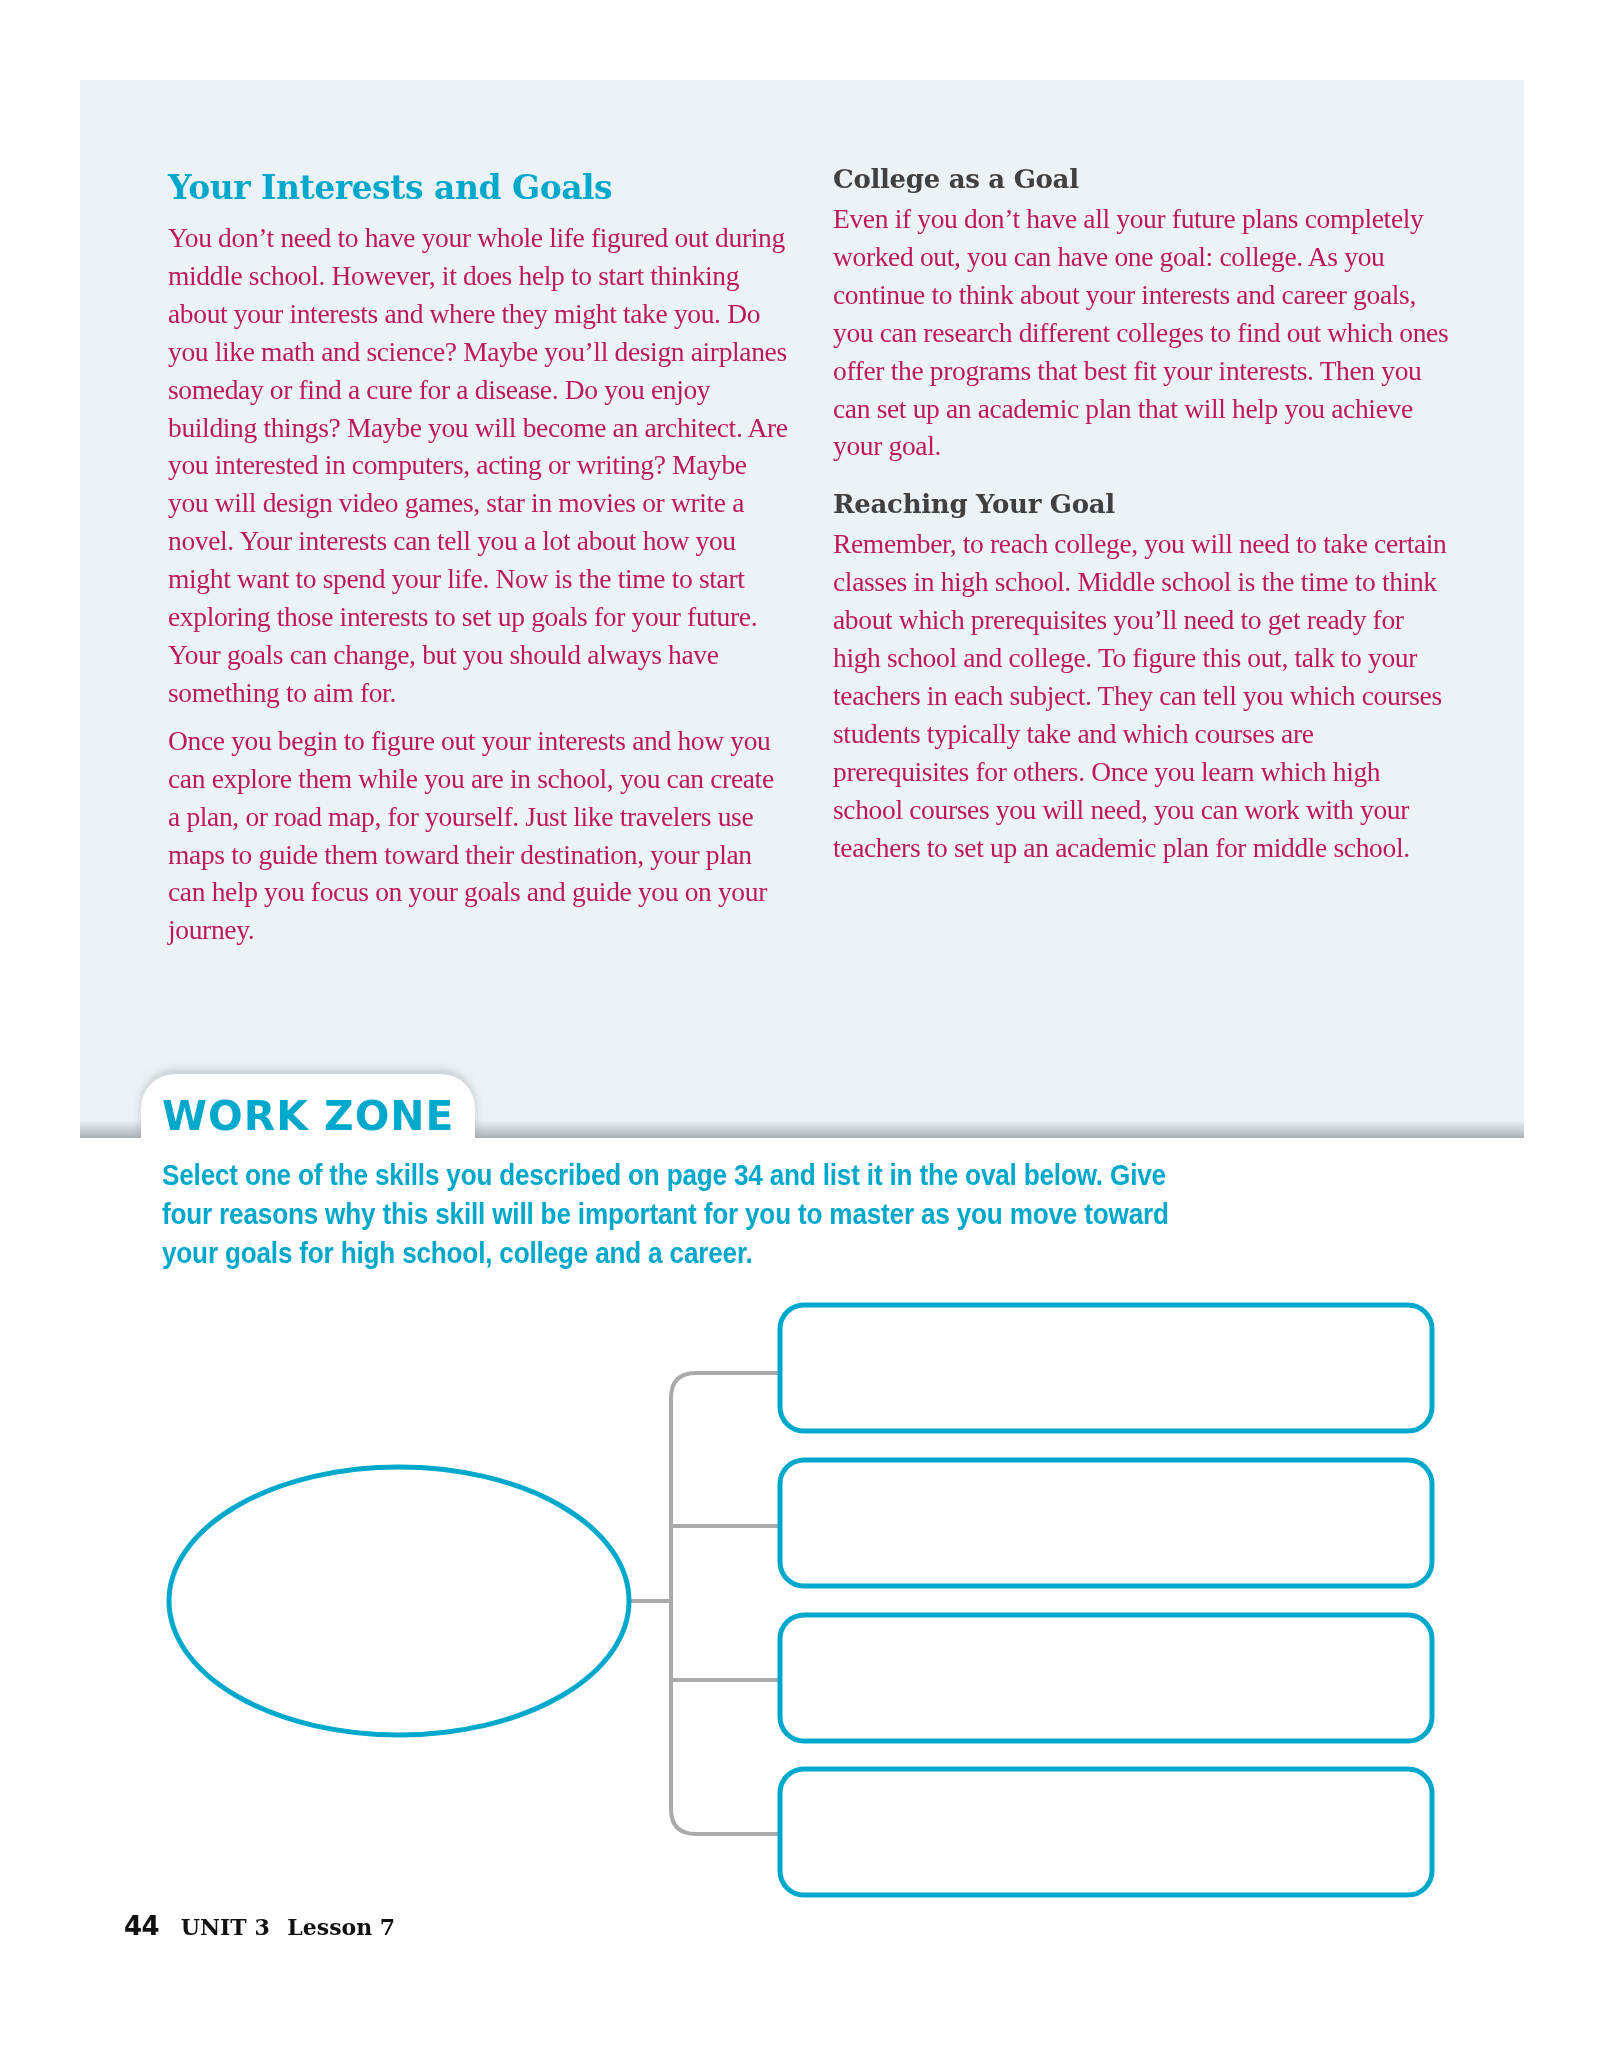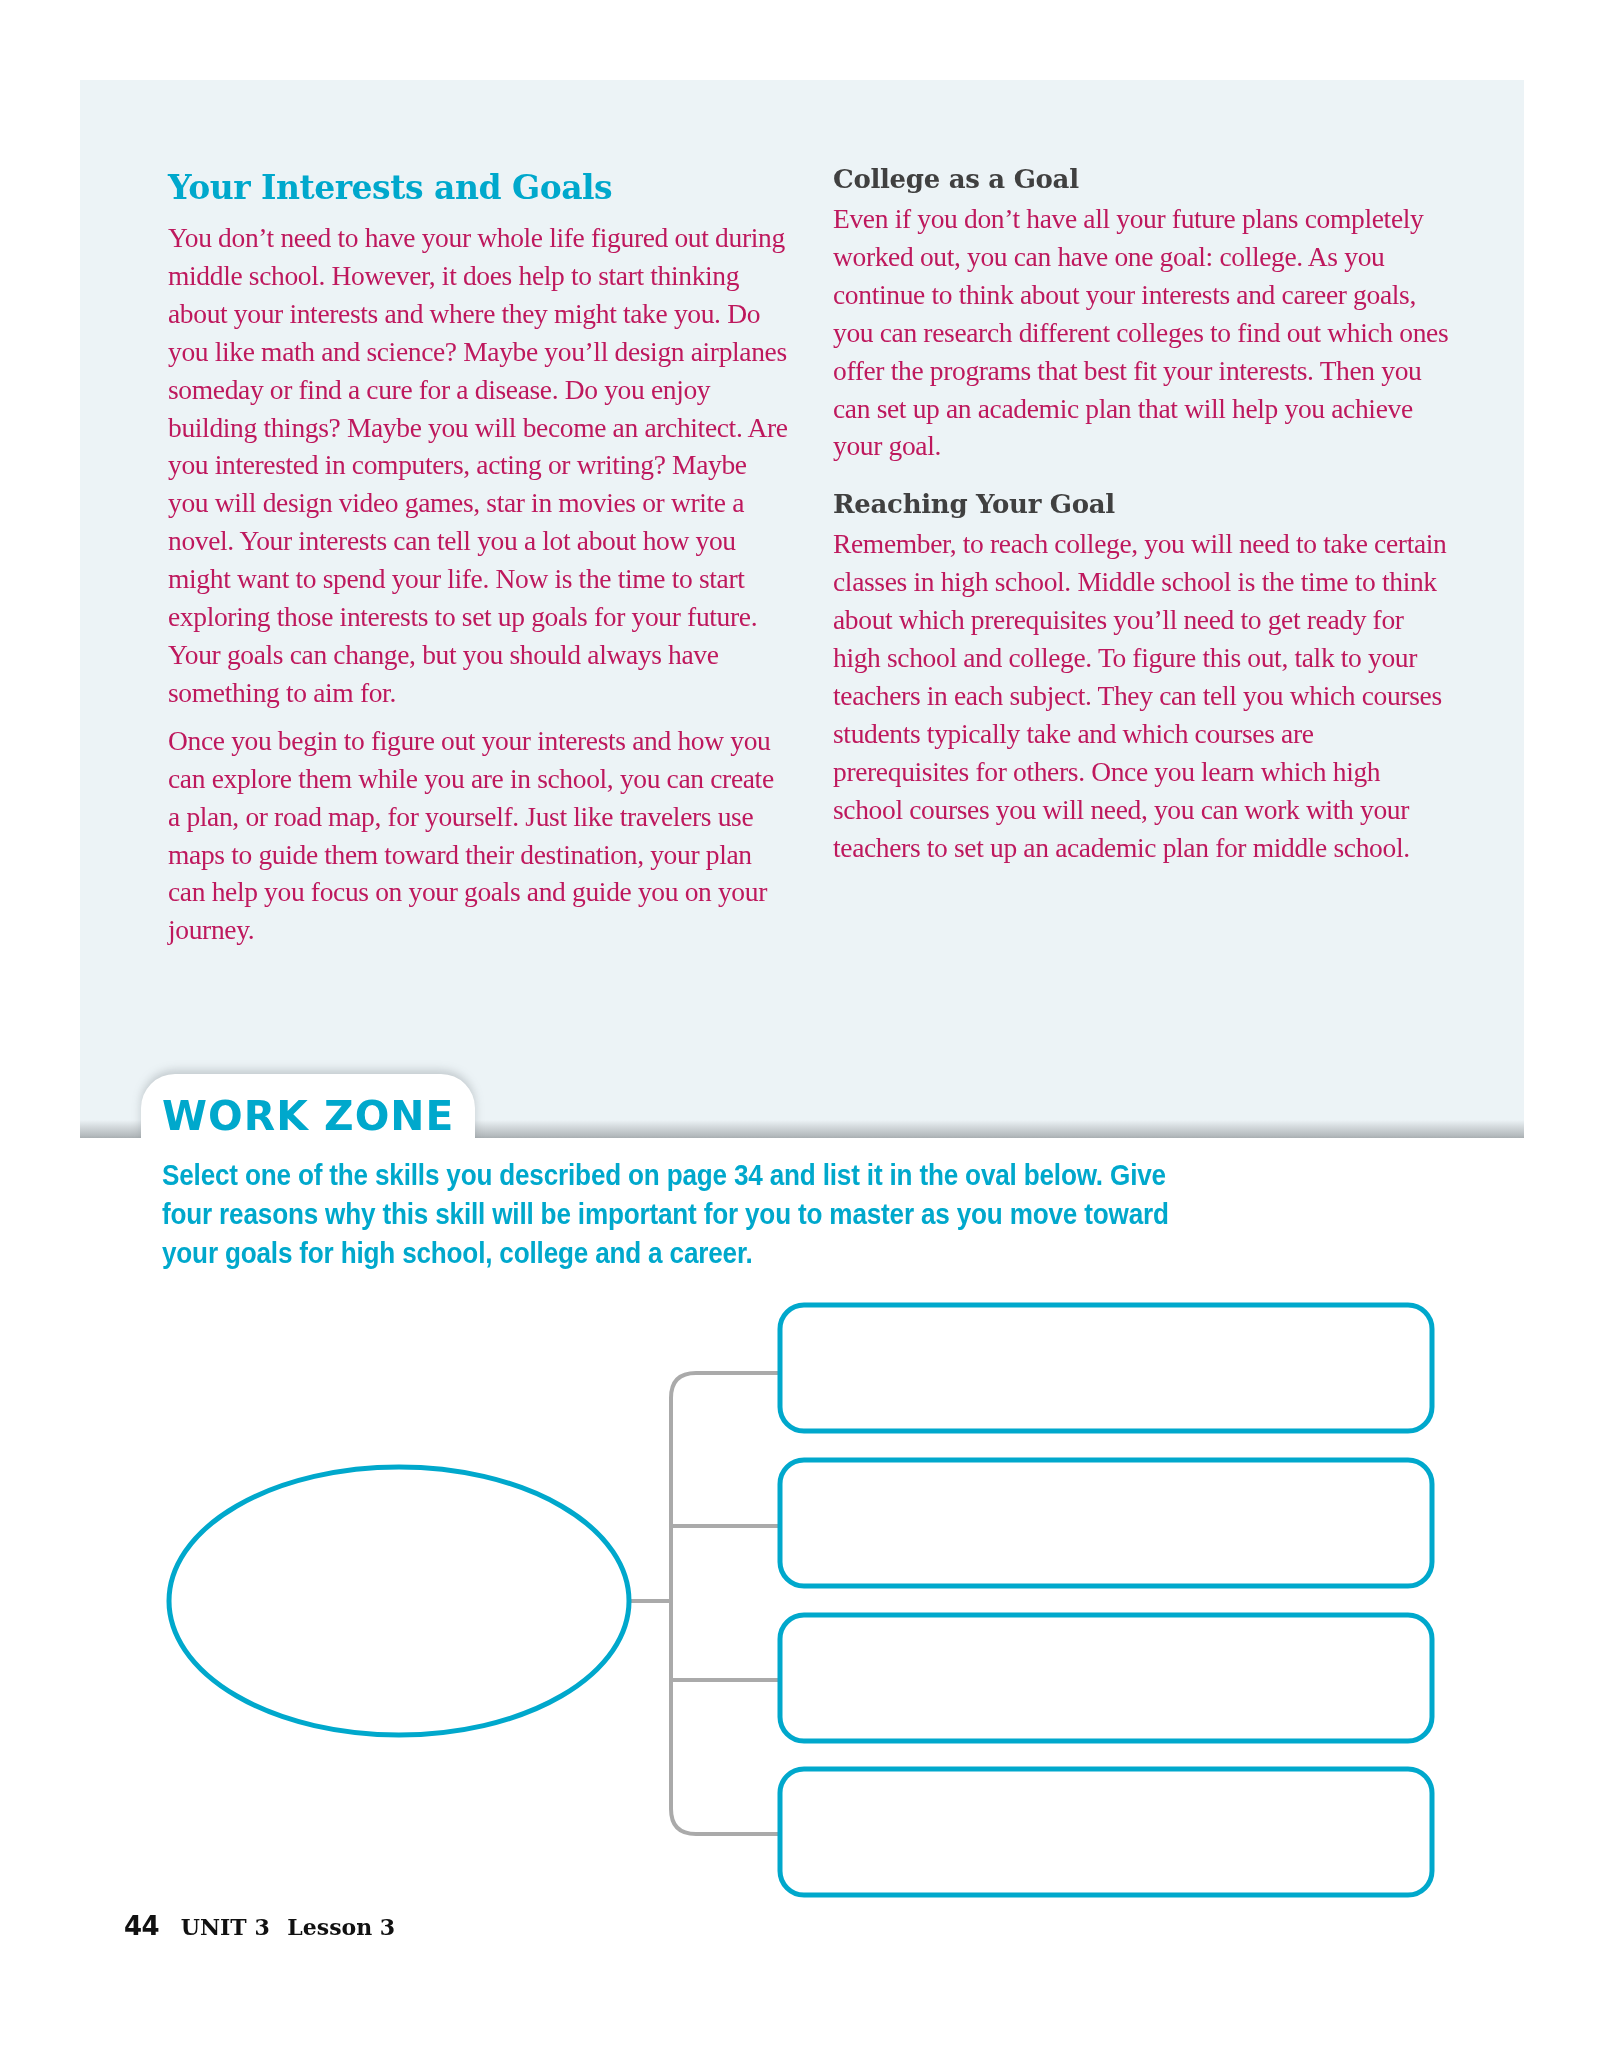--- a/index.html
+++ b/index.html
@@ -76,14 +76,14 @@
   <ellipse cx="399" cy="1601" rx="230" ry="134" fill="#ffffff" stroke="#00a8cc" stroke-width="5"></ellipse>
   <rect x="780" y="1305" width="652" height="126" rx="24" ry="24" fill="#ffffff" stroke="#00a8cc" stroke-width="5"></rect>
   <rect x="780" y="1460" width="652" height="126" rx="24" ry="24" fill="#ffffff" stroke="#00a8cc" stroke-width="5"></rect>
   <rect x="780" y="1615" width="652" height="126" rx="24" ry="24" fill="#ffffff" stroke="#00a8cc" stroke-width="5"></rect>
   <rect x="780" y="1769" width="652" height="126" rx="24" ry="24" fill="#ffffff" stroke="#00a8cc" stroke-width="5"></rect>
 </svg>
 
 <div class="footer">
   <span class="page-num">44</span>
   <span class="unit">UNIT 3</span>
-  <span class="lesson">Lesson 3</span>
+  <span class="lesson">Lesson 7</span>
 </div>
 
 </body></html>

